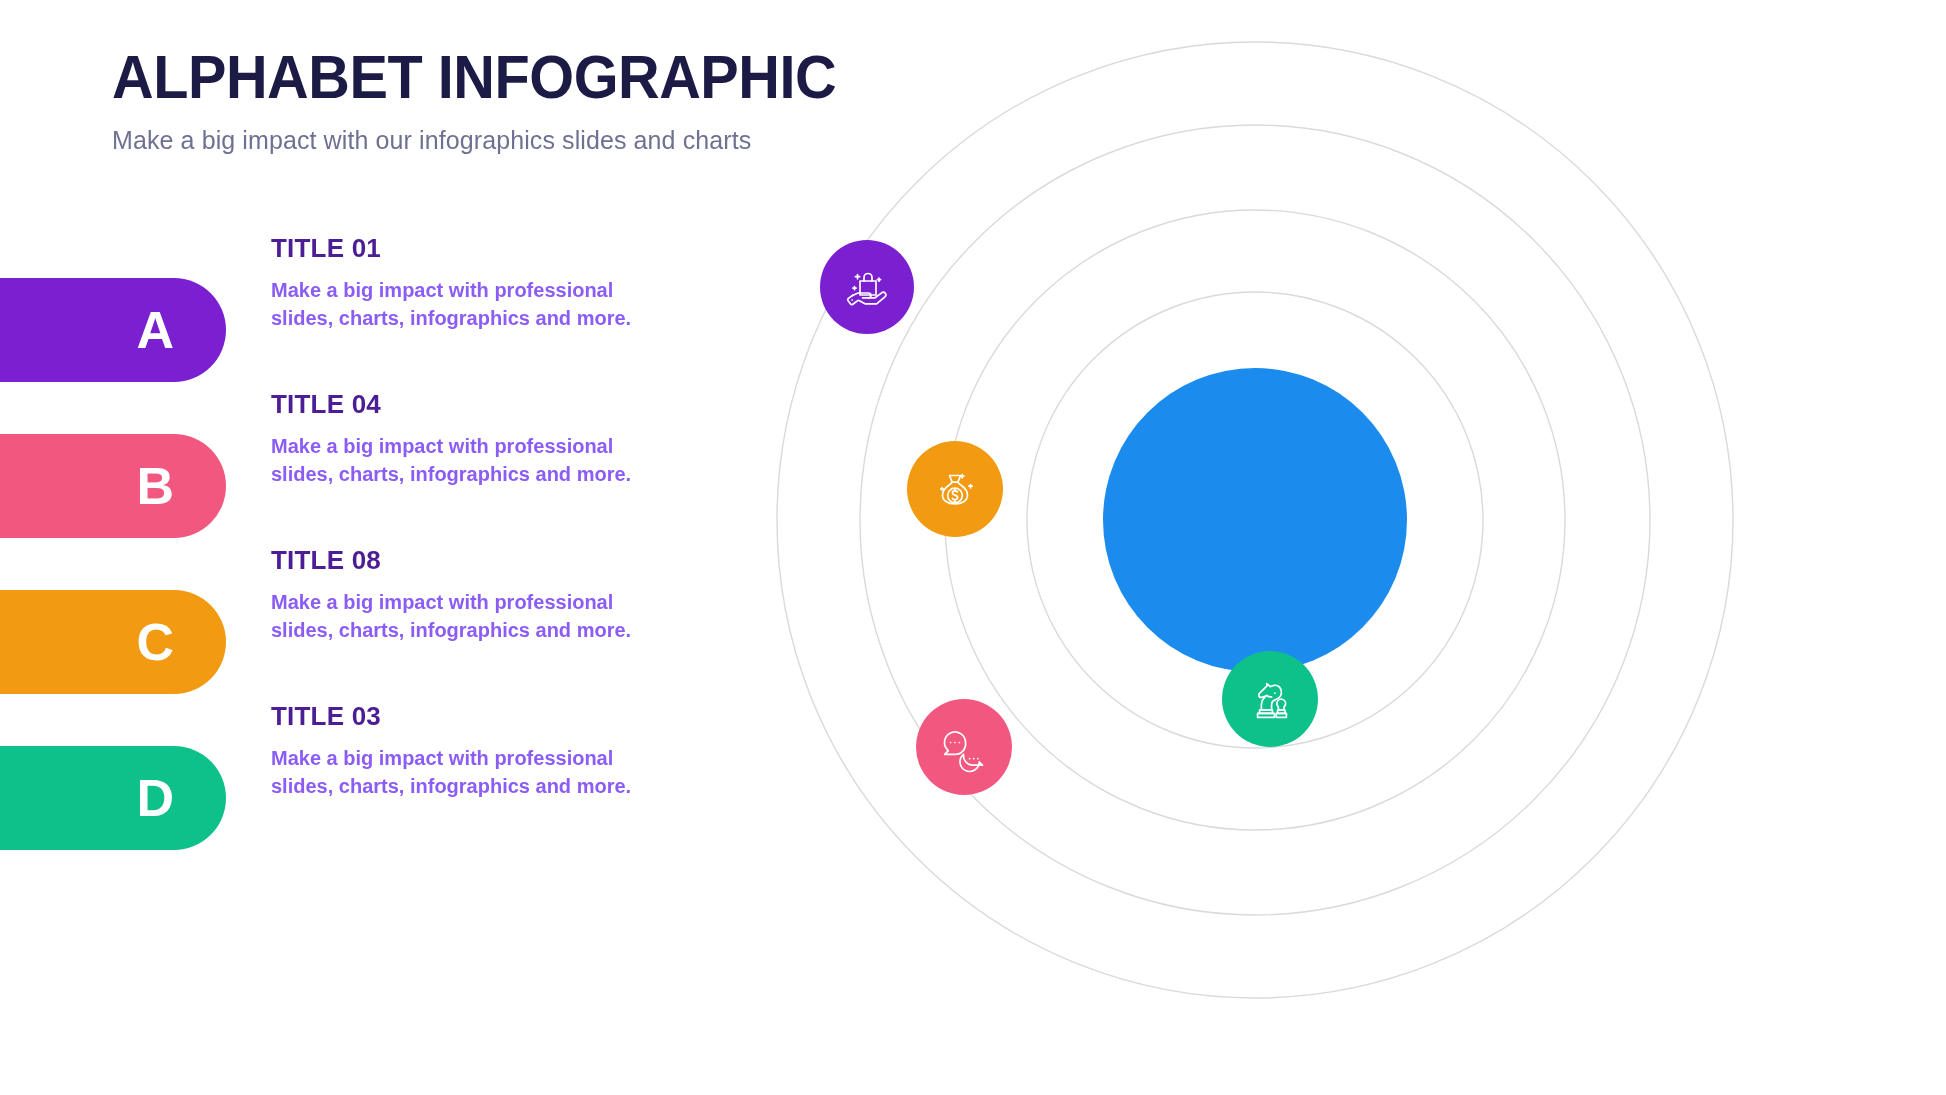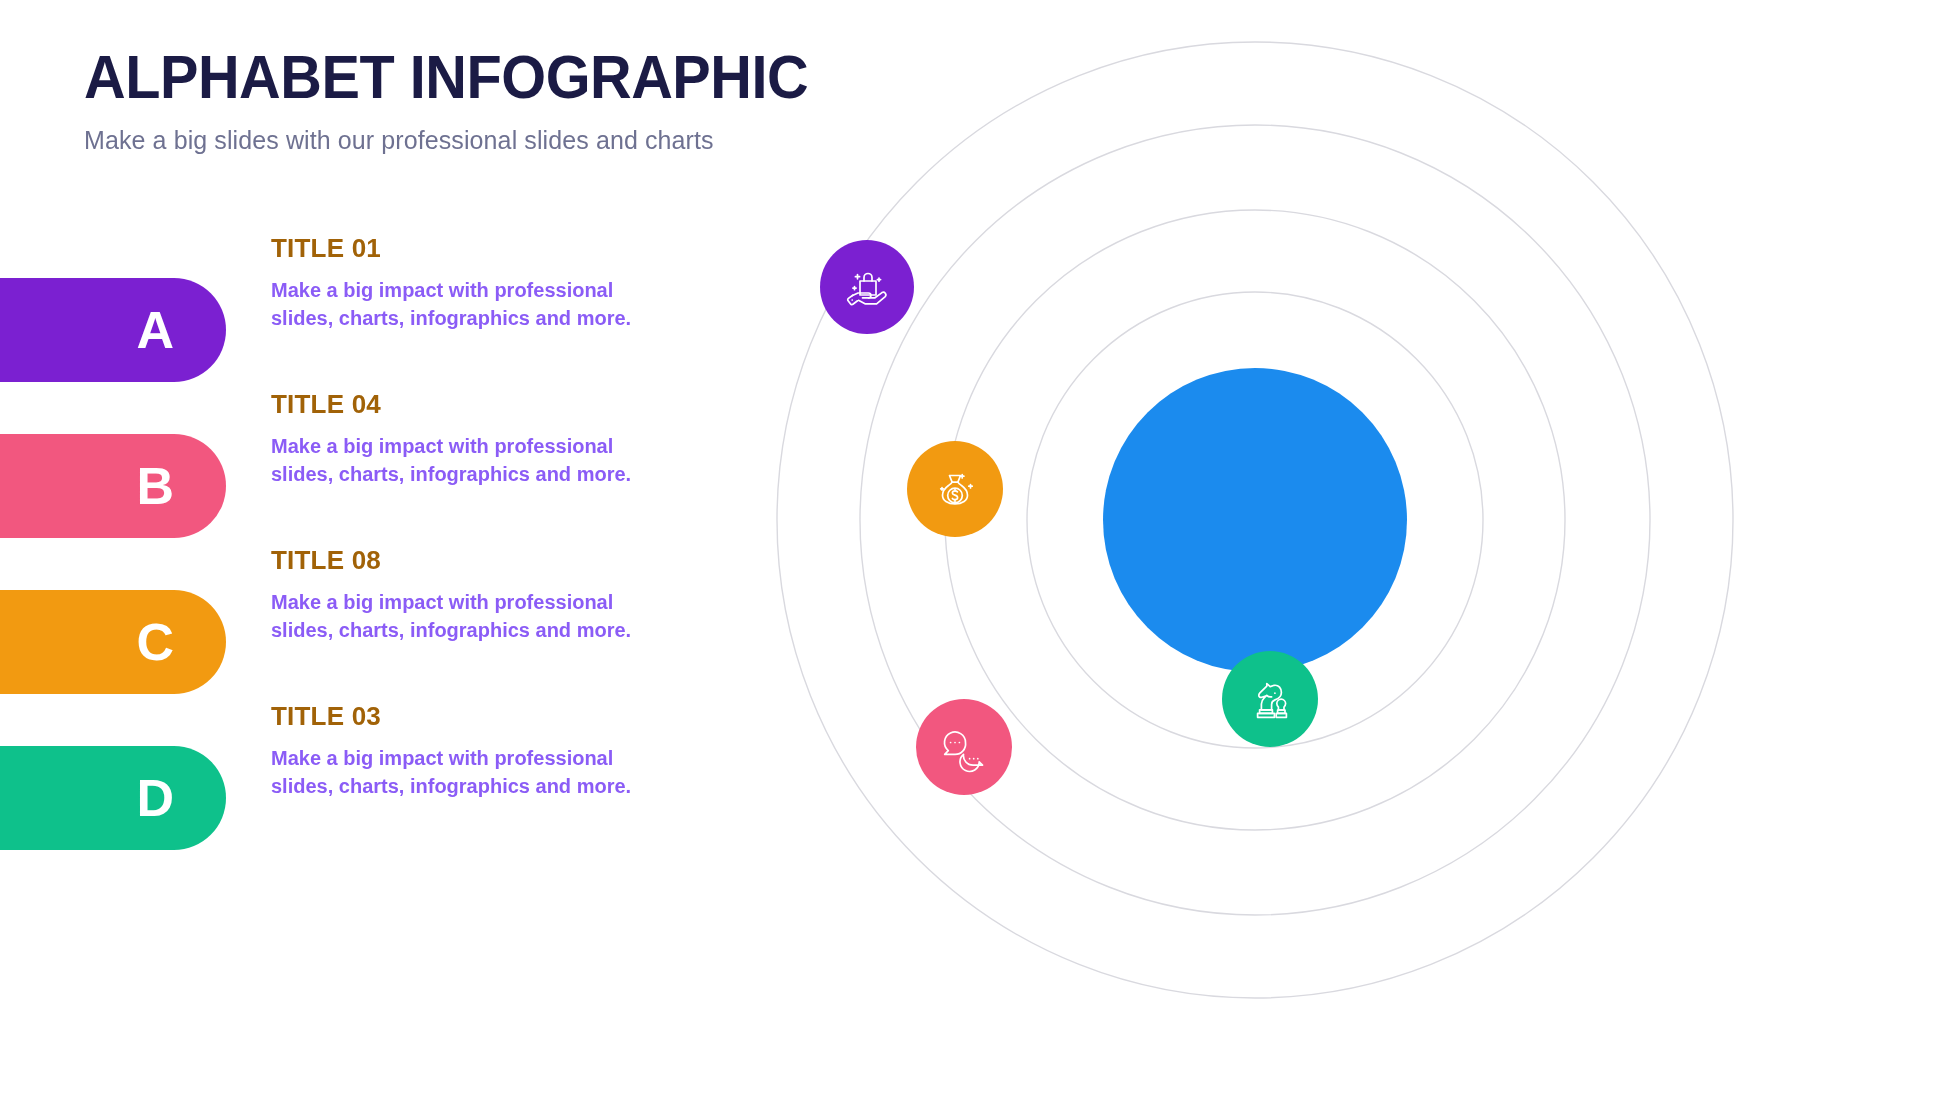--- a/index.html
+++ b/index.html
@@ -9,21 +9,21 @@
     font-family:"Liberation Sans", sans-serif;
     overflow:hidden;
   }
   #slide {
     position:relative;
     width:1946px; height:1095px;
     background:#ffffff;
   }
 
   
-  .header { position:absolute; left:84px; top:46px; }
+  .header { position:absolute; left:112px; top:46px; }
   .title {
     font-size:62px;
     font-weight:bold;
     letter-spacing:-0.5px;
     color:#1B1B45;
     line-height:1.0;
     transform:scaleX(0.93);
     transform-origin:left center;
     white-space:nowrap;
   }
@@ -55,21 +55,21 @@
     color:#ffffff;
     font-size:52px;
     font-weight:bold;
     line-height:1;
   }
 
   .item-text { position:absolute; left:271px; top:6px; width:430px; }
   .item-title {
     font-size:26px;
     font-weight:bold;
-    color:#a16207;
+    color:#4c1d95;
     letter-spacing:0.2px;
     line-height:1.1;
   }
   .item-desc {
     margin-top:13px;
     font-size:20px;
     font-weight:700;
     color:#8b5cf6;
     line-height:1.42;
     width:400px;
@@ -88,21 +88,21 @@
   }
   .badge svg { display:block; }
 </style>
 </head>
 <body>
 
 <div id="slide">
 
   <div class="header">
     <div class="title">ALPHABET INFOGRAPHIC</div>
-    <div class="subtitle">Make a big slides with our professional slides and charts</div>
+    <div class="subtitle">Make a big impact with our infographics slides and charts</div>
   </div>
 
   <div class="items">
 
     <div class="item">
       <div class="pill" style="top:50px;background:#7B20D1;">
         <span class="pill-letter">A</span>
       </div>
       <div class="item-text">
         <div class="item-title">TITLE 01</div>

